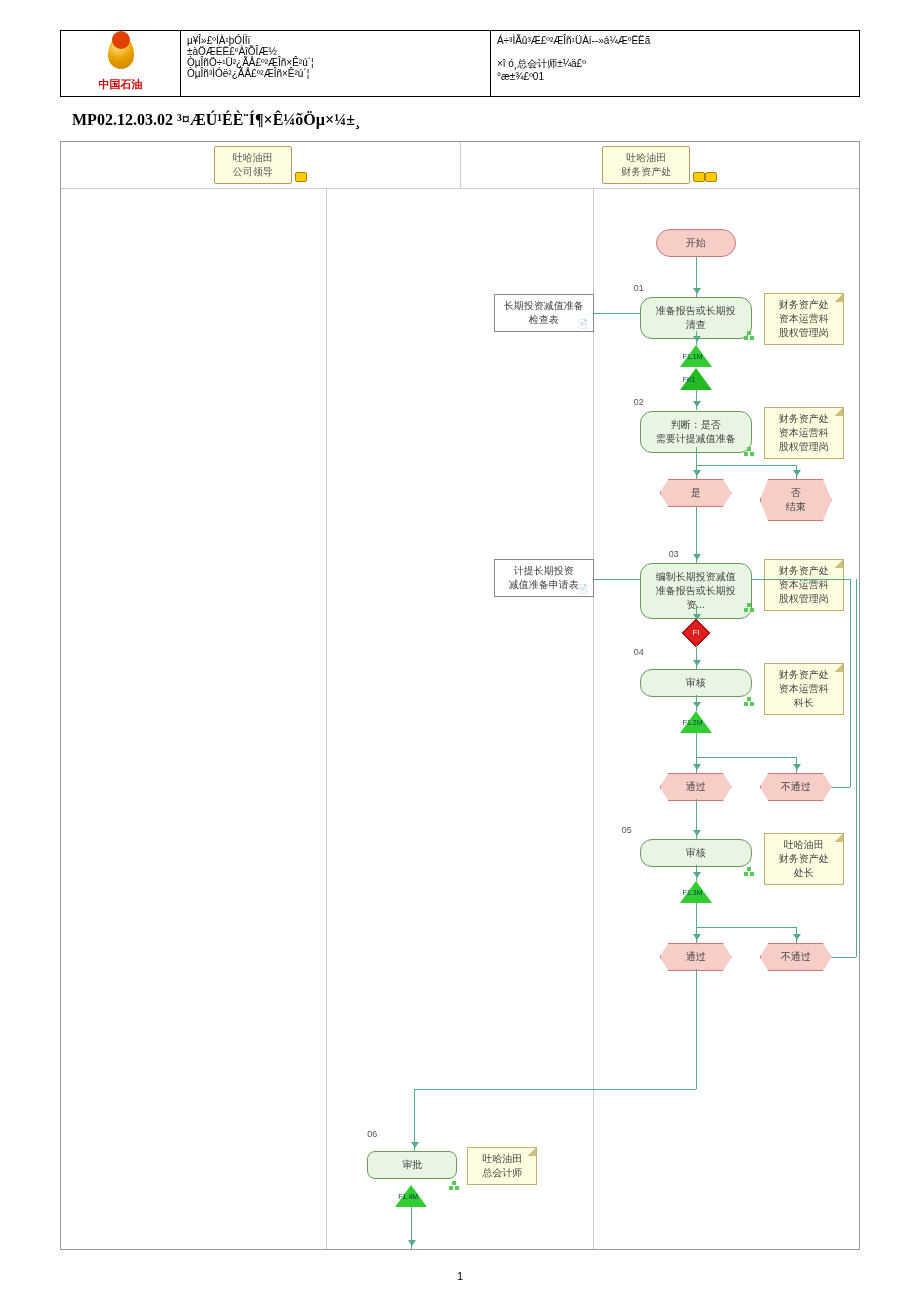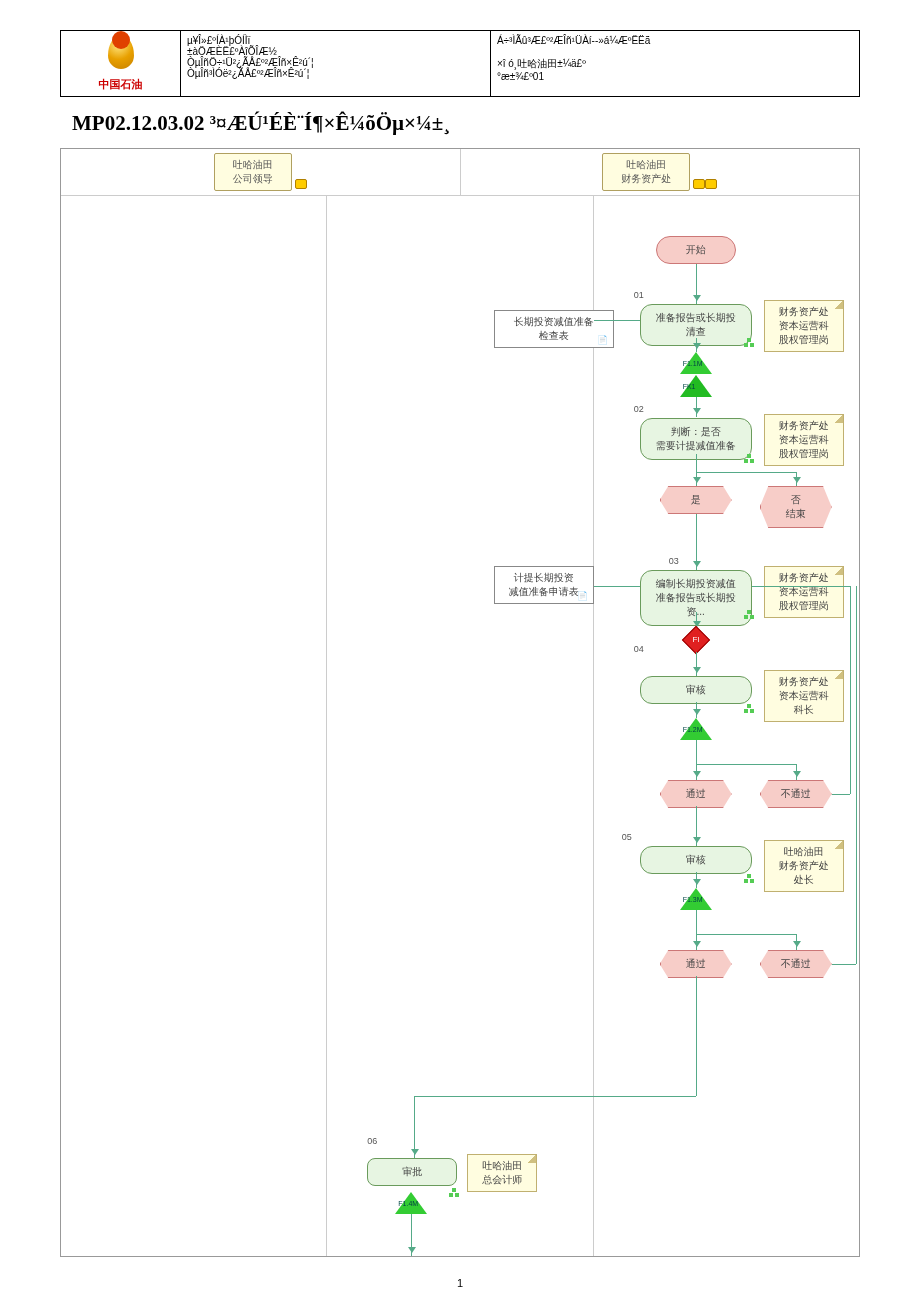--- a/index.html
+++ b/index.html
@@ -9,21 +9,21 @@
   
   .hdr { border-collapse: collapse; width: 100%; }
   .hdr td { border: 1px solid #000; padding: 4px 6px; font-size: 10px; vertical-align: top; }
   .logo-cell { width: 120px; text-align: center; }
   .logo { width: 40px; height: 40px; margin: 0 auto; position: relative; }
   .logo .drop { width: 26px; height: 34px; background: radial-gradient(circle at 40% 30%, #ffe680, #e8a000 50%, #c78000); border-radius: 50% 50% 50% 50% / 60% 60% 40% 40%; margin: 0 auto; }
   .logo .sun { position: absolute; top: -4px; left: 50%; transform: translateX(-50%); width: 18px; height: 18px; background: #e04000; border-radius: 50%; }
   .logo-text { color: #c00; font-weight: bold; font-size: 11px; margin-top: 2px; }
   
   
-  .title { font-family: "Times New Roman", serif; font-weight: bold; font-size: 21px; padding: 14px 12px 8px; }
+  .title { font-family: "Times New Roman", serif; font-weight: bold; font-size: 16px; padding: 14px 12px 8px; }
   
   
   .diagram { border: 1px solid #999; width: 100%; margin-top: 4px; }
   
   
   .lane-row { display: flex; background: #fff; border-bottom: 1px solid #ccc; }
   .lane-hd { flex: 1; text-align: center; border-right: 1px solid #ccc; padding: 4px 0; }
   .lane-hd:last-child { border-right: none; }
   .lane-box { display: inline-block; background: #fffde0; border: 1px solid #b0a060; border-radius: 2px; padding: 4px 18px; font-size: 10px; color: #555; }
   .deco { display: inline-block; vertical-align: bottom; }
@@ -81,21 +81,21 @@
       </td>
       <td>
         <div>µ¥Î»£ºÍÀ¹þÓÍÌï</div>
         <div>±àÖÆÈË£ºÀîÕÎÆ½</div>
         <div>ÒµÎñÖ÷¹Ü²¿ÃÅ£º²ÆÎñ×Ê²ú´¦</div>
         <div>ÒµÎñ³ÌÓë²¿ÃÅ£º²ÆÎñ×Ê²ú´¦</div>
       </td>
       <td>
         <div>Á÷³ÌÃû³Æ£º²ÆÎñ¹ÜÀí--»á¼ÆºËËã</div>
         <div>&nbsp;</div>
-        <div>×î ó¸吐哈油田±¼ä£º</div>
+        <div>×î ó¸总会计师±¼ä£º</div>
         <div>°æ±¾£º01</div>
       </td>
     </tr>
   </tbody>
     </table>
 
   <div class="title">MP02.12.03.02 ³¤ÆÚ¹ÉÈ¨Í¶×Ê¼õÖµ×¼±¸</div>
 
   <div class="diagram">
 
@@ -125,21 +125,21 @@
             <span>F1.4M</span>
           </div>
         <div class="arrow-v" style="left:84px; top:1018px; height:42px;"></div>
       </div>
       <div class="lane">
 
         <div class="node terminator" style="left:62px; top:40px; width:80px;">开始</div>
         <div class="arrow-v" style="left:102px; top:68px; height:40px;"></div>
 
         <span class="num" style="left:40px; top:94px;">01</span>
-        <div class="node doc" style="left:-100px; top:114px; width:120px; white-space:pre;">长期投资减值准备
+        <div class="node doc" style="left:-100px; top:105px; width:100px; white-space:pre;">长期投资减值准备
 检查表</div>
         <div class="node rrect" style="left:46px; top:108px; width:112px; white-space:pre;">准备报告或长期投
 清查</div>
         <div class="node note" style="left:170px; top:104px; width:80px; white-space:pre;">财务资产处
 资本运营科
 股权管理岗</div>
         <div class="mini-org" style="left:150px; top:142px;"></div>
         <div class="line-h" style="left:0px; top:124px; width:46px;"></div>
 
         <div class="arrow-v" style="left:102px; top:142px; height:14px;"></div>
@@ -178,21 +178,21 @@
 股权管理岗</div>
         <div class="mini-org" style="left:150px; top:414px;"></div>
         <div class="line-h" style="left:0px; top:390px; width:46px;"></div>
 
         <div class="arrow-v" style="left:102px; top:416px; height:18px;"></div>
         <div class="diamond" style="left:92px; top:434px;">
             <span>Fl</span>
           </div>
         <div class="arrow-v" style="left:102px; top:456px; height:24px;"></div>
 
-        <span class="num" style="left:40px; top:448px;">04</span>
+        <span class="num" style="left:40px; top:458px;">04</span>
         <div class="node rrect" style="left:46px; top:480px; width:112px;">审核</div>
         <div class="node note" style="left:170px; top:474px; width:80px; white-space:pre;">财务资产处
 资本运营科
 科长</div>
         <div class="mini-org" style="left:150px; top:508px;"></div>
         <div class="arrow-v" style="left:102px; top:506px; height:16px;"></div>
         <div class="tri" style="left:86px; top:522px;">
             <span>F1.2M</span>
           </div>
         <div class="arrow-v" style="left:102px; top:544px; height:40px;"></div>

